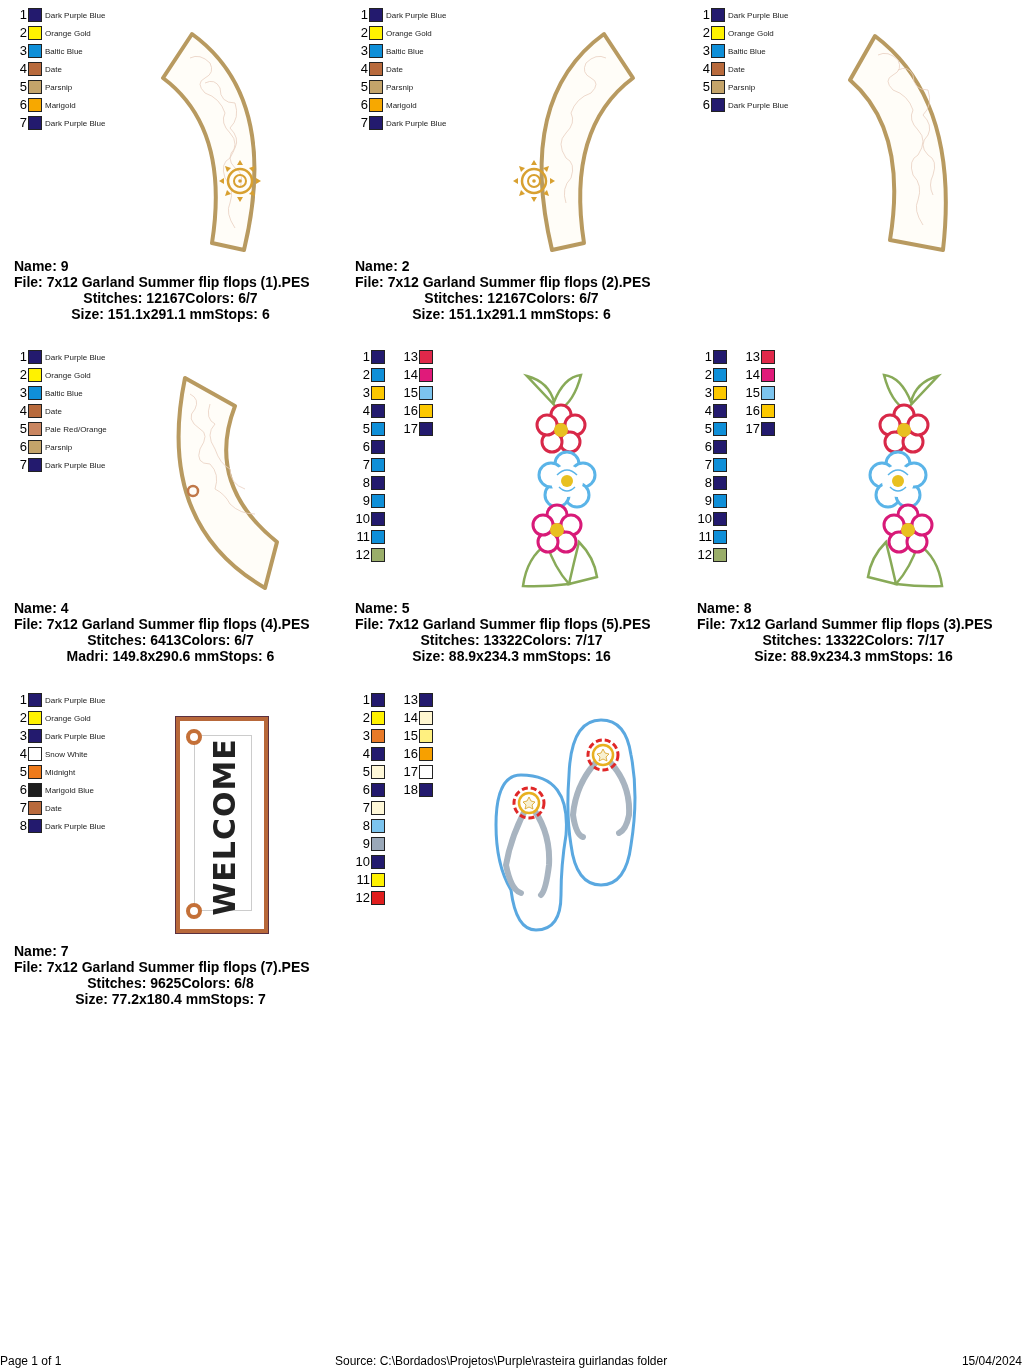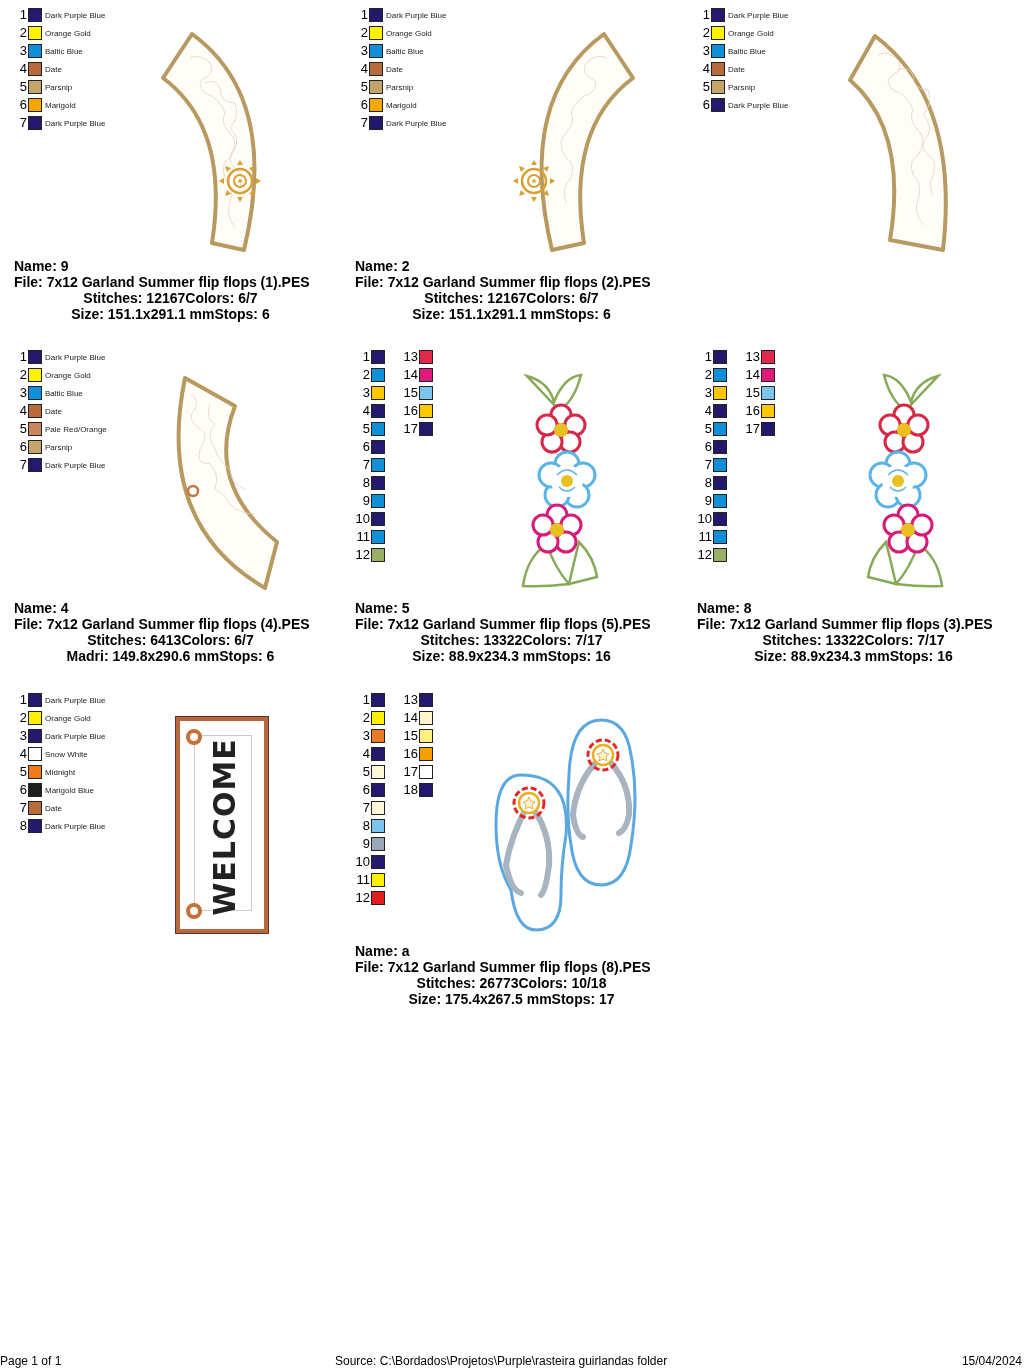--- a/index.html
+++ b/index.html
@@ -539,20 +539,32 @@
         <span class="swatch" style="background:#231a6e"></span>
         <span class="pal-name">Dark Purple Blue</span>
       </div>
   </div>
   <div class="art" style="left:176px;top:32px;width:92px;height:216px;border:4px solid #b8683a;outline:1px solid #5a3040;background:#fff;">
     <div style="position:absolute;left:14px;top:14px;width:58px;height:176px;border:1px solid #ccc;"></div>
     <div style="position:absolute;left:6px;top:8px;width:16px;height:16px;border-radius:50%;border:4px solid #c47038;background:#fff;"></div>
     <div style="position:absolute;left:6px;top:182px;width:16px;height:16px;border-radius:50%;border:4px solid #c47038;background:#fff;"></div>
     <div style="position:absolute;left:-50px;top:90px;width:190px;text-align:center;transform:rotate(-90deg);font-family:'DejaVu Sans',sans-serif;font-weight:bold;font-size:30px;letter-spacing:1px;color:#222;line-height:32px;">WELCOME</div>
   </div>
+  <div class="info">
+    <div>Name: 7</div>
+    <div>File: 7x12 Garland Summer flip flops (7).PES</div>
+    <div class="info-row">
+        <span>Stitches: 9625</span>
+        <span>Colors: 6/8</span>
+      </div>
+    <div class="info-row">
+        <span>Size: 77.2x180.4 mm</span>
+        <span>Stops: 7</span>
+      </div>
+  </div>
 </div>
 
 <div class="design" style="left:341px;top:685px;">
   <div class="pal-grid">
     <div class="pal-cell">
         <span class="pal-num">1</span>
         <span class="swatch" style="background:#231a6e"></span>
       </div>
     <div class="pal-cell">
         <span class="pal-num">2</span>
@@ -634,29 +646,17 @@
     </g>
 
     <path d="M110 5 Q80 5 78 60 Q75 100 80 130 Q85 170 110 170 Q135 170 140 130 Q148 80 140 40 Q135 5 110 5 Z" fill="#fff" stroke="#5aa8e0" stroke-width="3"></path>
     <path d="M112 40 Q85 65 82 100 Q85 120 92 122 M112 40 Q140 65 138 100 Q135 115 128 118" fill="none" stroke="#a8b4c0" stroke-width="6" stroke-linecap="round"></path>
     <g transform="translate(112,40)">
       <circle r="15" fill="none" stroke="#e02828" stroke-width="3" stroke-dasharray="6 3"></circle>
       <circle r="10" fill="#fff" stroke="#e8b020" stroke-width="2.5"></circle>
       <path d="M0 -6 L2 -2 L6 -1 L3 2 L4 6 L0 4 L-4 6 L-3 2 L-6 -1 L-2 -2 Z" fill="#f8f0d0" stroke="#d8a020" stroke-width="0.8"></path>
     </g>
   </svg>
-  <div class="info">
-    <div>Name: a</div>
-    <div>File: 7x12 Garland Summer flip flops (8).PES</div>
-    <div class="info-row">
-        <span>Stitches: 26773</span>
-        <span>Colors: 10/18</span>
-      </div>
-    <div class="info-row">
-        <span>Size: 175.4x267.5 mm</span>
-        <span>Stops: 17</span>
-      </div>
-  </div>
 </div>
 
 <div class="footer" style="left:0;">Page 1 of 1</div>
 <div class="footer" style="left:335px;">Source: C:\Bordados\Projetos\Purple\rasteira guirlandas folder</div>
 <div class="footer" style="right:2px;">15/04/2024</div>
 
 </body></html>

